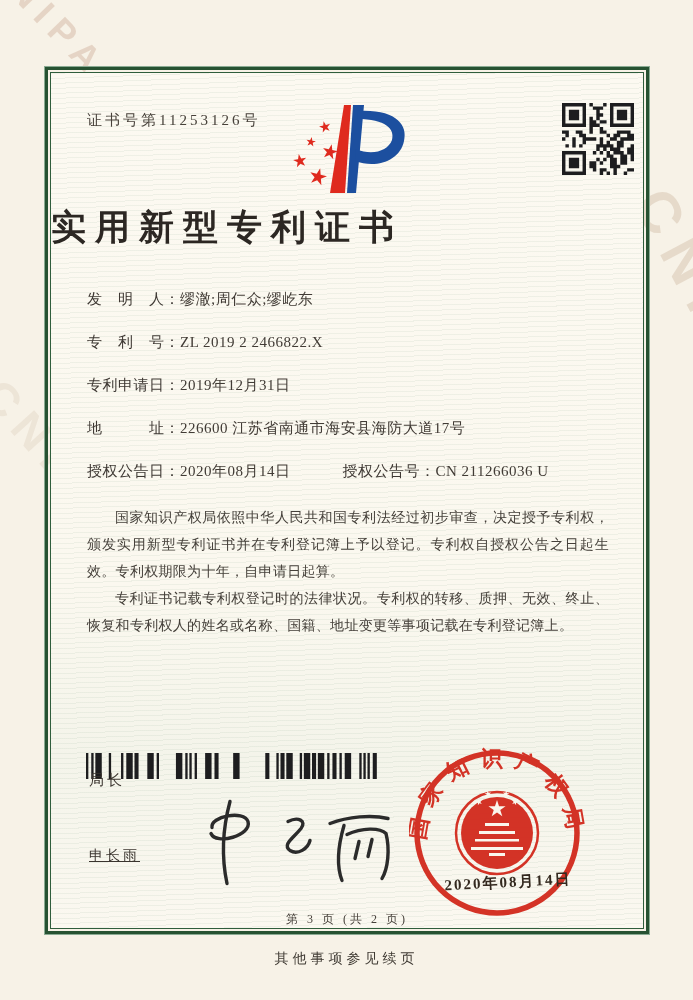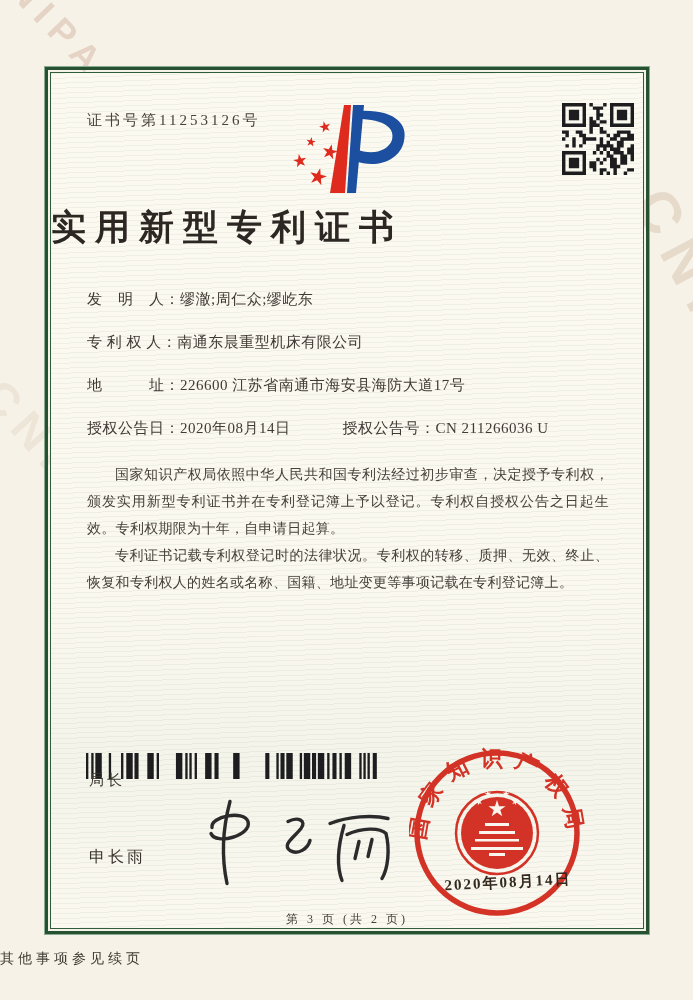--- a/index.html
+++ b/index.html
@@ -49,34 +49,34 @@
   .grant-row{display:flex;}
   .grant-right{margin-left:52px;text-align:center;}
   .paras{margin-top:19px;}
   .para{
     font-size:14px;line-height:27px;text-align:justify;text-indent:2em;
     color:#45403a;letter-spacing:.3px;
   }
 
   .barcode{position:absolute;left:35px;top:680px;width:292px;height:26px;}
   .signer-title{position:absolute;left:38px;top:698px;font-size:15px;letter-spacing:3px;color:#3a342e;}
-  .signer-name{position:absolute;left:38px;top:774px;font-size:16px;letter-spacing:3px;color:#3a342e;}
+  .signer-name{position:absolute;left:38px;top:774px;font-size:14px;letter-spacing:3px;color:#3a342e;text-decoration:underline;}
   .signature{position:absolute;left:145px;top:718px;width:215px;height:100px;}
 
   .seal{position:absolute;left:358px;top:672px;width:176px;height:176px;opacity:.95;}
   .seal-date{
     position:absolute;left:352px;top:800px;width:210px;text-align:center;
     font-size:15px;letter-spacing:2px;color:#33291f;transform:rotate(-3deg);font-weight:bold;
   }
   .page-footer{
     position:absolute;left:0;bottom:1px;width:100%;text-align:center;
     font-size:12px;letter-spacing:3px;color:#46403a;line-height:15px;
   }
   .continuation{
-    position:absolute;left:0;top:950px;width:100%;
+    position:absolute;left:0;top:950px;width:100%;text-align:center;
     font-size:14px;letter-spacing:4px;color:#3f3a33;
   }
 </style>
 </head>
 <body>
 
 <div class="wm wm1">CNIPA</div>
 <div class="wm wm2">CNIPA</div>
 <div class="wm wm3">CNIPA</div>
 <div class="wm wm4">CNIPA</div>
@@ -105,21 +105,24 @@
           <path d="M8 0h1v1h-1zM12 0h1v1h-1zM9 1h1v1h-1zM10 1h1v1h-1zM11 1h1v1h-1zM10 2h1v1h-1zM10 3h1v1h-1zM11 3h1v1h-1zM8 4h1v1h-1zM10 4h1v1h-1zM8 5h1v1h-1zM9 5h1v1h-1zM11 5h1v1h-1zM12 5h1v1h-1zM8 6h1v1h-1zM9 6h1v1h-1zM10 6h1v1h-1zM8 7h1v1h-1zM11 7h1v1h-1zM0 8h1v1h-1zM1 8h1v1h-1zM4 8h1v1h-1zM5 8h1v1h-1zM8 8h1v1h-1zM11 8h1v1h-1zM12 8h1v1h-1zM16 8h1v1h-1zM17 8h1v1h-1zM18 8h1v1h-1zM19 8h1v1h-1zM1 9h1v1h-1zM5 9h1v1h-1zM6 9h1v1h-1zM13 9h1v1h-1zM15 9h1v1h-1zM16 9h1v1h-1zM19 9h1v1h-1zM20 9h1v1h-1zM0 10h1v1h-1zM3 10h1v1h-1zM6 10h1v1h-1zM7 10h1v1h-1zM8 10h1v1h-1zM9 10h1v1h-1zM11 10h1v1h-1zM14 10h1v1h-1zM15 10h1v1h-1zM17 10h1v1h-1zM18 10h1v1h-1zM19 10h1v1h-1zM20 10h1v1h-1zM3 11h1v1h-1zM6 11h1v1h-1zM11 11h1v1h-1zM13 11h1v1h-1zM16 11h1v1h-1zM17 11h1v1h-1zM1 12h1v1h-1zM3 12h1v1h-1zM5 12h1v1h-1zM10 12h1v1h-1zM11 12h1v1h-1zM12 12h1v1h-1zM13 12h1v1h-1zM14 12h1v1h-1zM16 12h1v1h-1zM17 12h1v1h-1zM20 12h1v1h-1zM10 13h1v1h-1zM12 13h1v1h-1zM14 13h1v1h-1zM15 13h1v1h-1zM16 13h1v1h-1zM19 13h1v1h-1zM20 13h1v1h-1zM9 14h1v1h-1zM11 14h1v1h-1zM13 14h1v1h-1zM15 14h1v1h-1zM16 14h1v1h-1zM17 14h1v1h-1zM19 14h1v1h-1zM20 14h1v1h-1zM13 15h1v1h-1zM14 15h1v1h-1zM17 15h1v1h-1zM18 15h1v1h-1zM20 15h1v1h-1zM10 16h1v1h-1zM12 16h1v1h-1zM14 16h1v1h-1zM15 16h1v1h-1zM17 16h1v1h-1zM18 16h1v1h-1zM20 16h1v1h-1zM8 17h1v1h-1zM9 17h1v1h-1zM11 17h1v1h-1zM14 17h1v1h-1zM15 17h1v1h-1zM17 17h1v1h-1zM18 17h1v1h-1zM8 18h1v1h-1zM9 18h1v1h-1zM14 18h1v1h-1zM15 18h1v1h-1zM16 18h1v1h-1zM9 19h1v1h-1zM11 19h1v1h-1zM12 19h1v1h-1zM15 19h1v1h-1zM19 19h1v1h-1zM20 19h1v1h-1zM11 20h1v1h-1zM13 20h1v1h-1zM15 20h1v1h-1zM18 20h1v1h-1zM0 0h7v7h-7z M1 1h5v5h-5z M2 2h3v3h-3zM14 0h7v7h-7z M15 1h5v5h-5z M16 2h3v3h-3zM0 14h7v7h-7z M1 15h5v5h-5z M2 16h3v3h-3z" fill="#1d1d1f" fill-rule="evenodd"></path>
         </svg>
 
     <div class="title">实用新型专利证书</div>
 
     <div class="body-block">
       <div class="field-row">
         <span class="field-label">发　明　人：</span><span>缪澈;周仁众;缪屹东</span>
       </div>
       <div class="field-row">
-        <span class="field-label">专 利 权 人：</span><span>南通东晨重型机床有限公司</span>
+        <span class="field-label">专　利　号：</span><span>ZL 2019 2 2466822.X</span>
+      </div>
+      <div class="field-row">
+        <span class="field-label">专利申请日：</span><span>2019年12月31日</span>
       </div>
       <div class="field-row">
         <span class="field-label">地　　　址：</span><span>226600 江苏省南通市海安县海防大道17号</span>
       </div>
       <div class="field-row grant-row">
         <span><span class="field-label">授权公告日：</span><span>2020年08月14日</span></span>
         <span class="grant-right"><span class="field-label">授权公告号：</span><span>CN 211266036 U</span></span>
       </div>
 
       <div class="paras">

